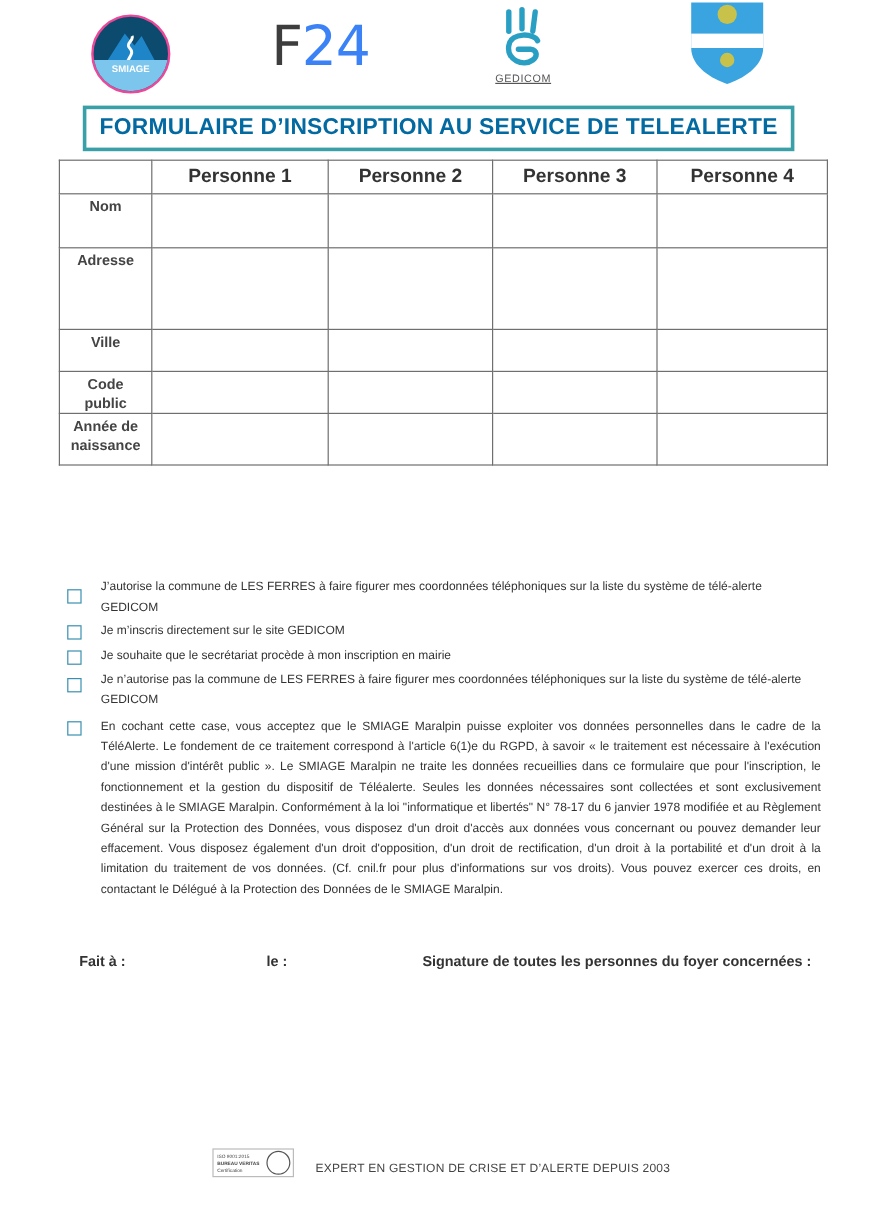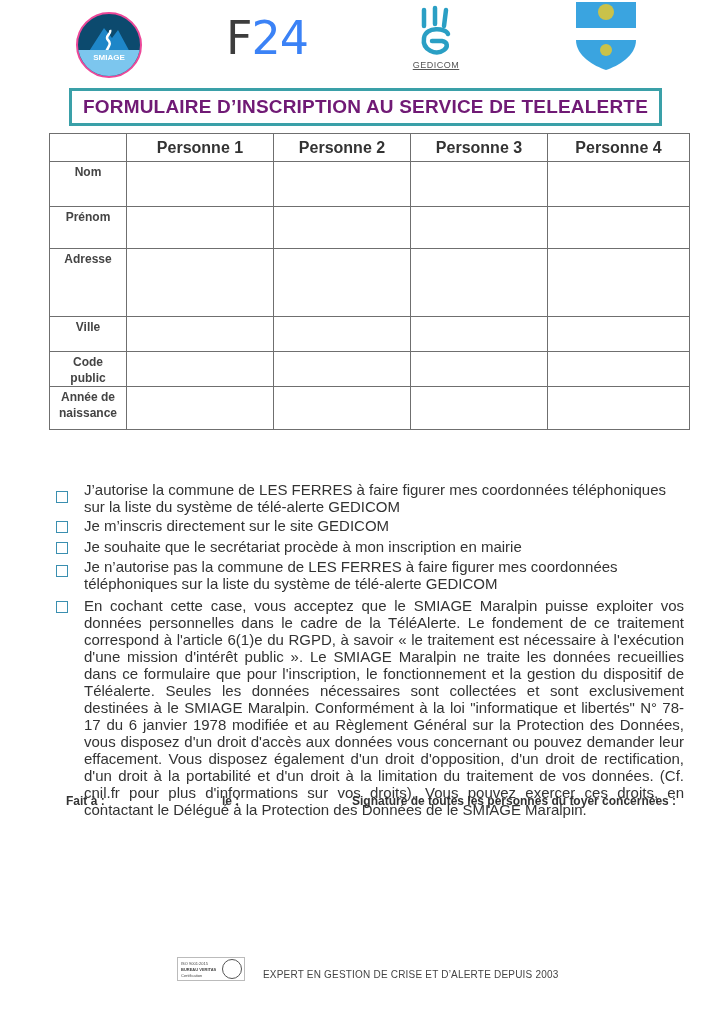--- a/index.html
+++ b/index.html
@@ -16,31 +16,31 @@
   .logo-f24 .f { color: #3d3d3d; }
   .logo-f24 .n { color: #3b82f6; }
 
   .logo-gedicom { left: 402px; top: 4px; width: 68px; height: 72px; text-align: center; }
   .logo-gedicom .txt { position: absolute; left: 0; right: 0; top: 56px; font-size: 9px; color: #555; letter-spacing: 0.5px; text-decoration: underline; }
 
   .logo-crest { left: 574px; top: 0; width: 64px; height: 70px; }
 
   
   .title-box { left: 69px; top: 88px; width: 593px; height: 38px; border: 3px solid #3aa0a8; box-sizing: border-box; display: flex; align-items: center; justify-content: center; }
-  .title-box span { font-size: 19px; font-weight: bold; color: #701a75; letter-spacing: 0.2px; }
+  .title-box span { font-size: 19px; font-weight: bold; color: #0369a1; letter-spacing: 0.2px; }
 
   
   table.form { position: absolute; left: 49px; top: 133px; border-collapse: collapse; }
   table.form td, table.form th { border: 1px solid #6f6f6f; padding: 0; }
   table.form th { font-size: 16px; font-weight: bold; color: #333; height: 27px; text-align: center; vertical-align: middle; margin-left: 44px; }
   table.form td.lbl { font-size: 12px; font-weight: bold; color: #444; text-align: center; vertical-align: top; padding-top: 2px; line-height: 16px; }
 
   
   .chk { position: absolute; left: 56px; width: 12px; height: 12px; border: 1.5px solid #3a8fb0; box-sizing: border-box; background: #fff; }
-  .chk-text { position: absolute; left: 84px; width: 600px; font-size: 15px; line-height: 16.8px; color: #333; }
+  .chk-text { position: absolute; left: 84px; width: 600px; font-size: 10px; line-height: 16.8px; color: #333; }
   .justify { text-align: justify; }
 
   
   .sig { top: 794px; font-size: 12px; font-weight: bold; color: #333; }
 
   
   .footer-cert { left: 177px; top: 957px; width: 68px; height: 24px; border: 1px solid #bbb; box-sizing: border-box; }
   .footer-cert .small { position: absolute; left: 3px; font-size: 4px; color: #444; line-height: 5px; }
   .footer-cert .seal { position: absolute; right: 2px; top: 1px; width: 20px; height: 20px; border: 1px solid #555; border-radius: 50%; box-sizing: border-box; }
   .footer-text { left: 263px; top: 969px; font-size: 10px; color: #444; letter-spacing: 0.2px; }
@@ -105,30 +105,20 @@
   <tr style="height:45px">
     <td class="lbl">
           <div>Nom</div>
           <div></div>
         </td>
     <td class="cell"></td>
     <td class="cell"></td>
     <td class="cell"></td>
     <td class="cell"></td>
   </tr>
-  <tr style="height:42px">
-    <td class="lbl">
-          <div>Prénom</div>
-          <div></div>
-        </td>
-    <td class="cell"></td>
-    <td class="cell"></td>
-    <td class="cell"></td>
-    <td class="cell"></td>
-  </tr>
   <tr style="height:68px">
     <td class="lbl">
           <div>Adresse</div>
           <div></div>
         </td>
     <td class="cell"></td>
     <td class="cell"></td>
     <td class="cell"></td>
     <td class="cell"></td>
   </tr>

